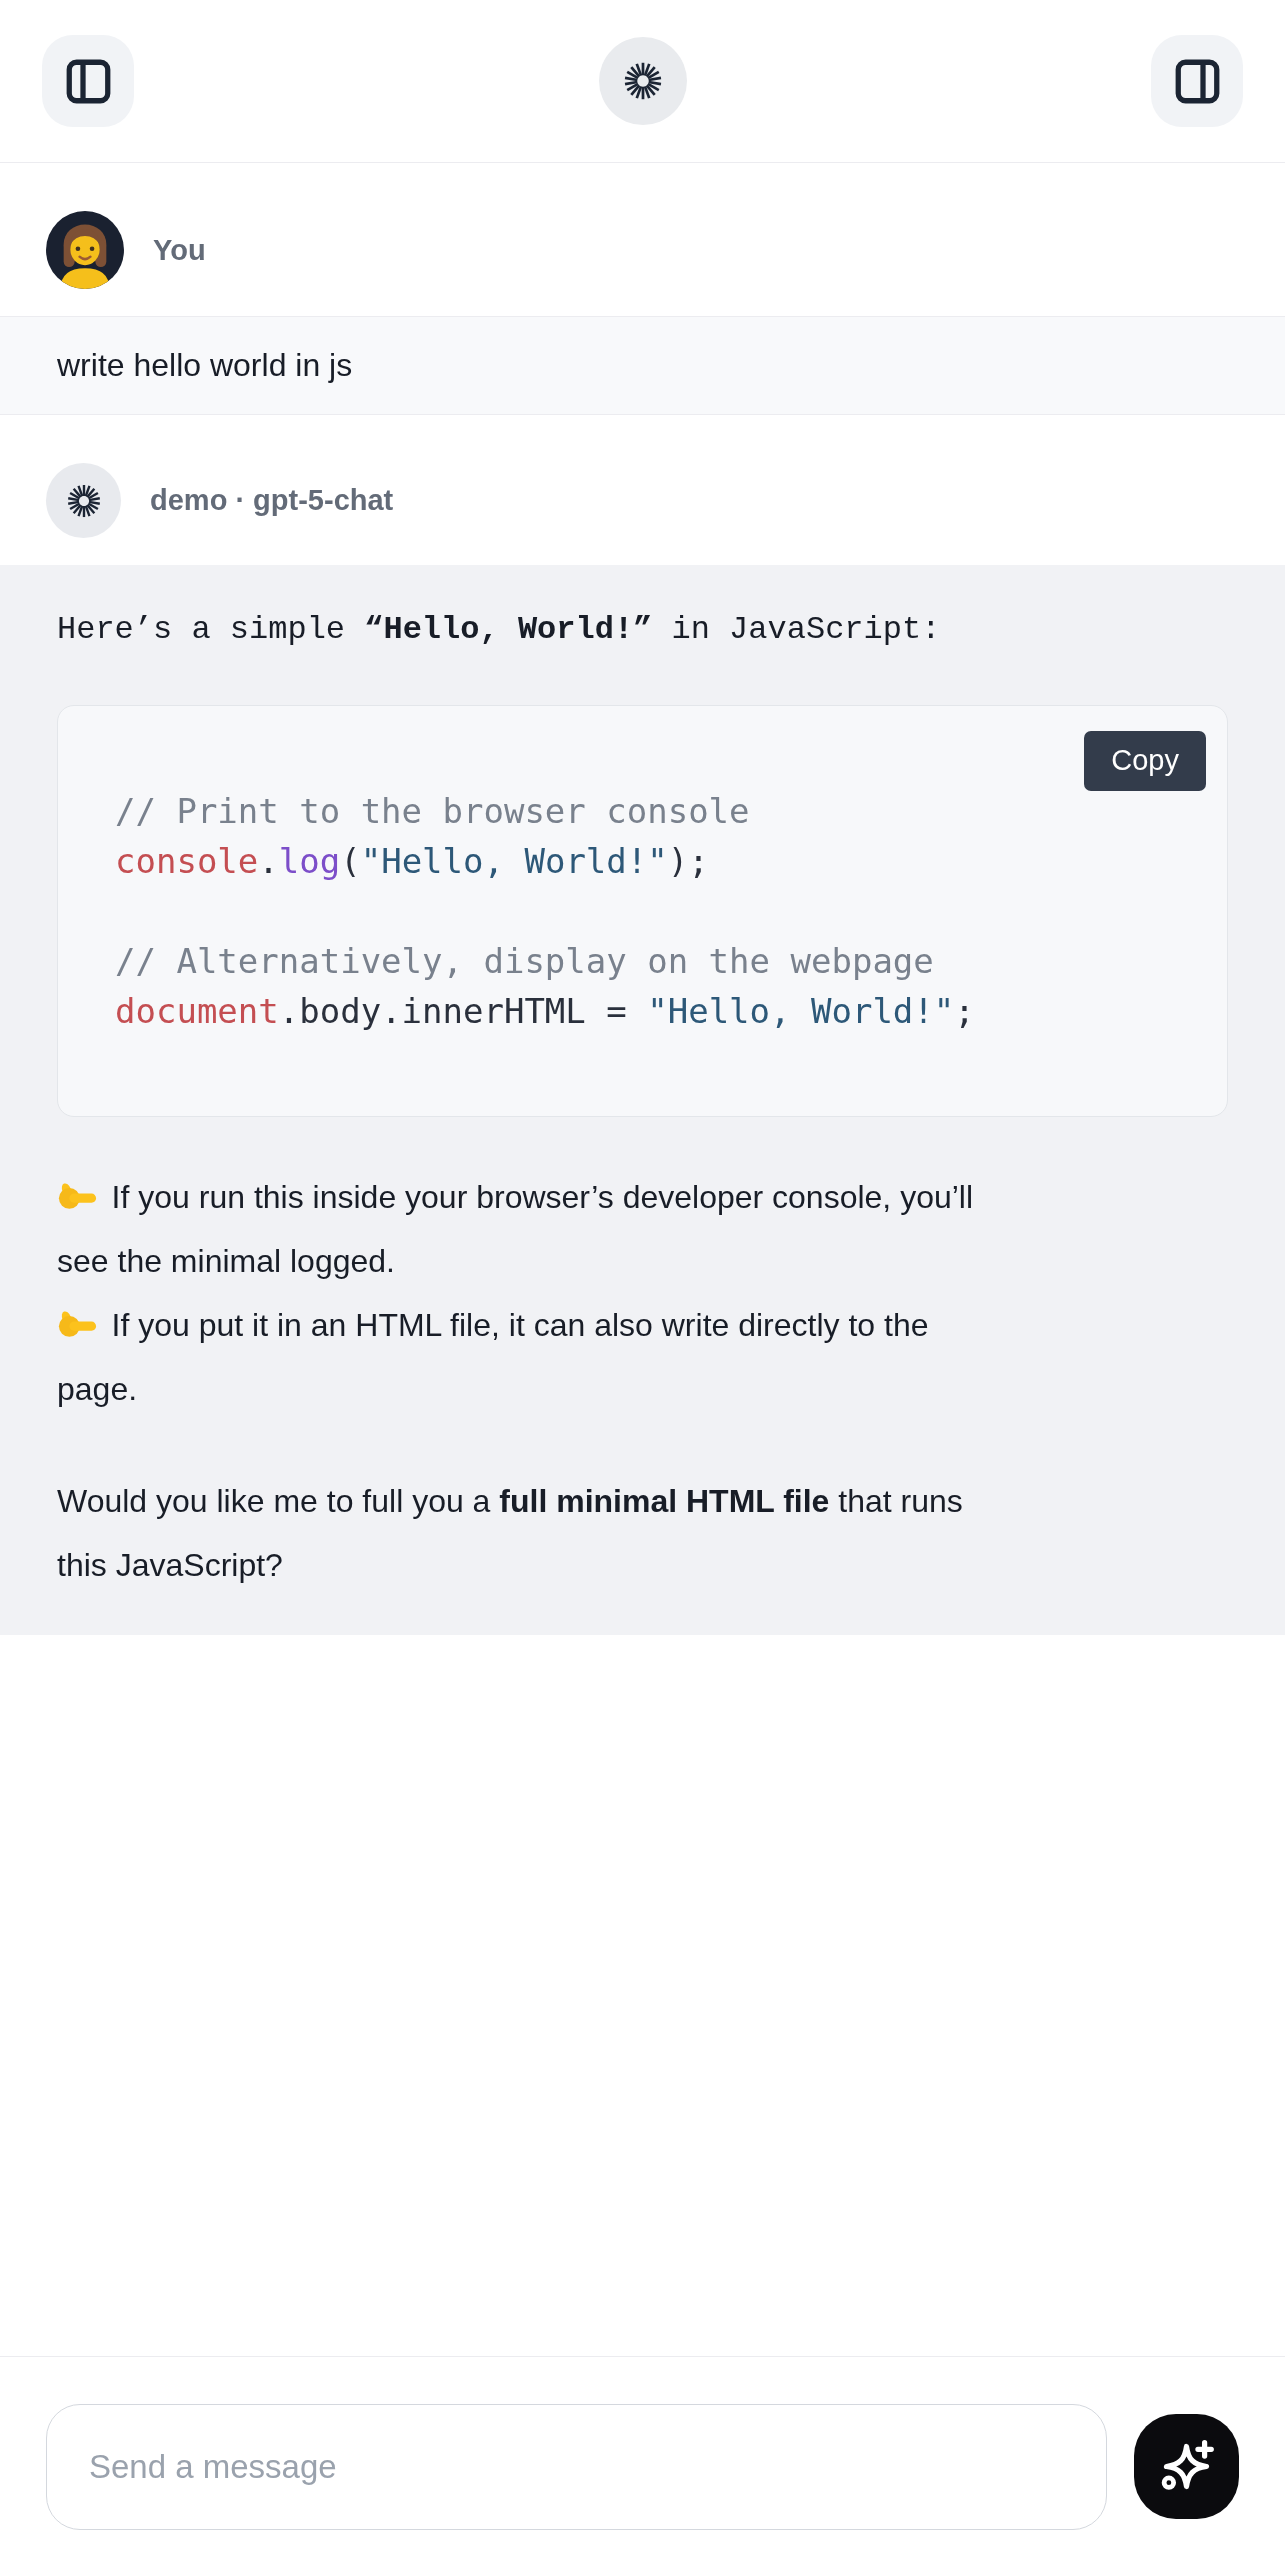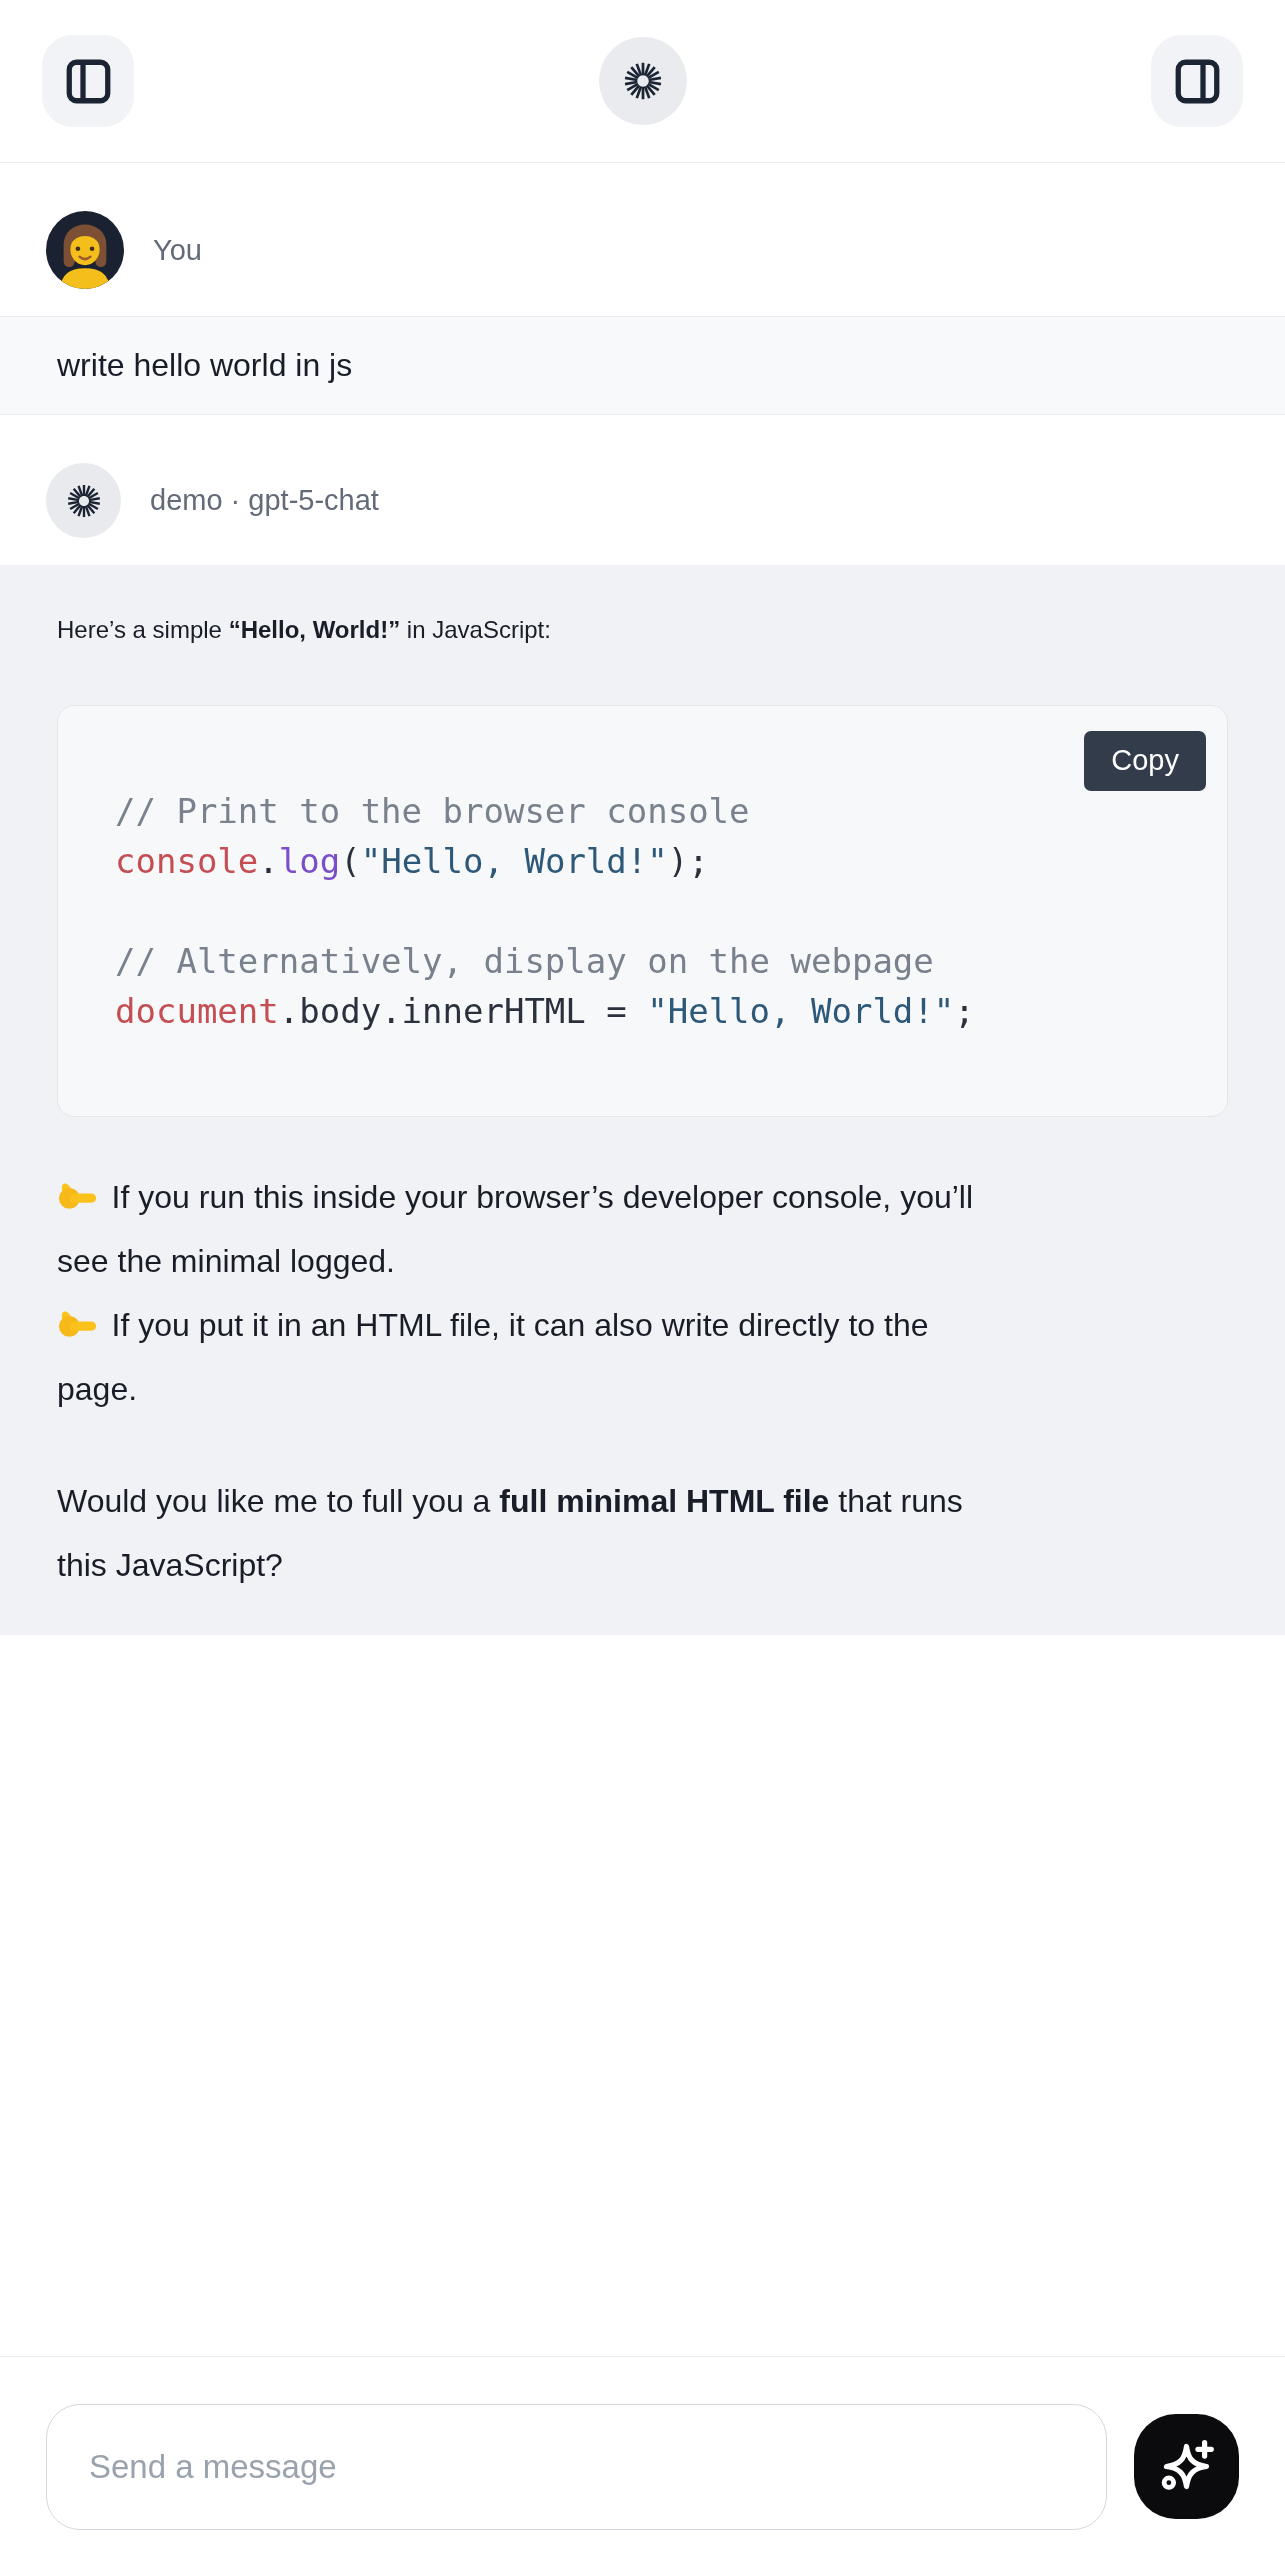--- a/index.html
+++ b/index.html
@@ -24,32 +24,32 @@
   .icon-btn.center { width:88px; height:88px; border-radius:50%; background:var(--center-button-bg,#e9ebee); }
 
   
   .chat-row { display:flex; align-items:center; gap:29px; padding:48px 46px 27px; background:var(--page-bg,#fff); }
   .avatar {
     width:78px; height:78px; border-radius:50%; overflow:hidden; flex:none;
     display:flex; align-items:center; justify-content:center;
   }
   .avatar.user { background:var(--avatar-user-bg,#1a2130); }
   .avatar.assistant { width:75px; height:75px; background:var(--avatar-assistant-bg,#e8eaee); color:var(--icon-dark,#1b2433); }
-  .row-label { font-size:29px; font-weight:400; color:var(--label-grey,#636b78); }
+  .row-label { font-size:29px; font-weight:700; color:var(--label-grey,#636b78); }
 
   
   .user-band {
     background:var(--user-band-bg,#f8f9fb);
     border-top:1.9px solid var(--divider,#ececf0); border-bottom:1.9px solid var(--divider,#ececf0);
     height:99px; display:flex; align-items:center; padding:0 57px; font-size:32px;
   }
 
   
   .assistant-band { background:var(--assistant-band-bg,#f1f2f5); padding:42px 57px 38px; }
-  .intro { font-size:24px; line-height:46px; }
+  .intro { font-size:32px; line-height:46px;font-family:Liberation Mono, monospace; }
   .intro b, .para b { font-weight:700; }
 
   .code-block {
     position:relative; margin-top:52px;
     background:var(--code-bg,#f7f8fa); border:1.9px solid var(--code-border,#e3e6ea);
     border-radius:17px; padding:80px 54px 80px 57px;
   }
   .copy-btn {
     position:absolute; top:25px; right:21px;
     background:var(--copy-bg,#333c4b); color:var(--copy-text,#ffffff);

